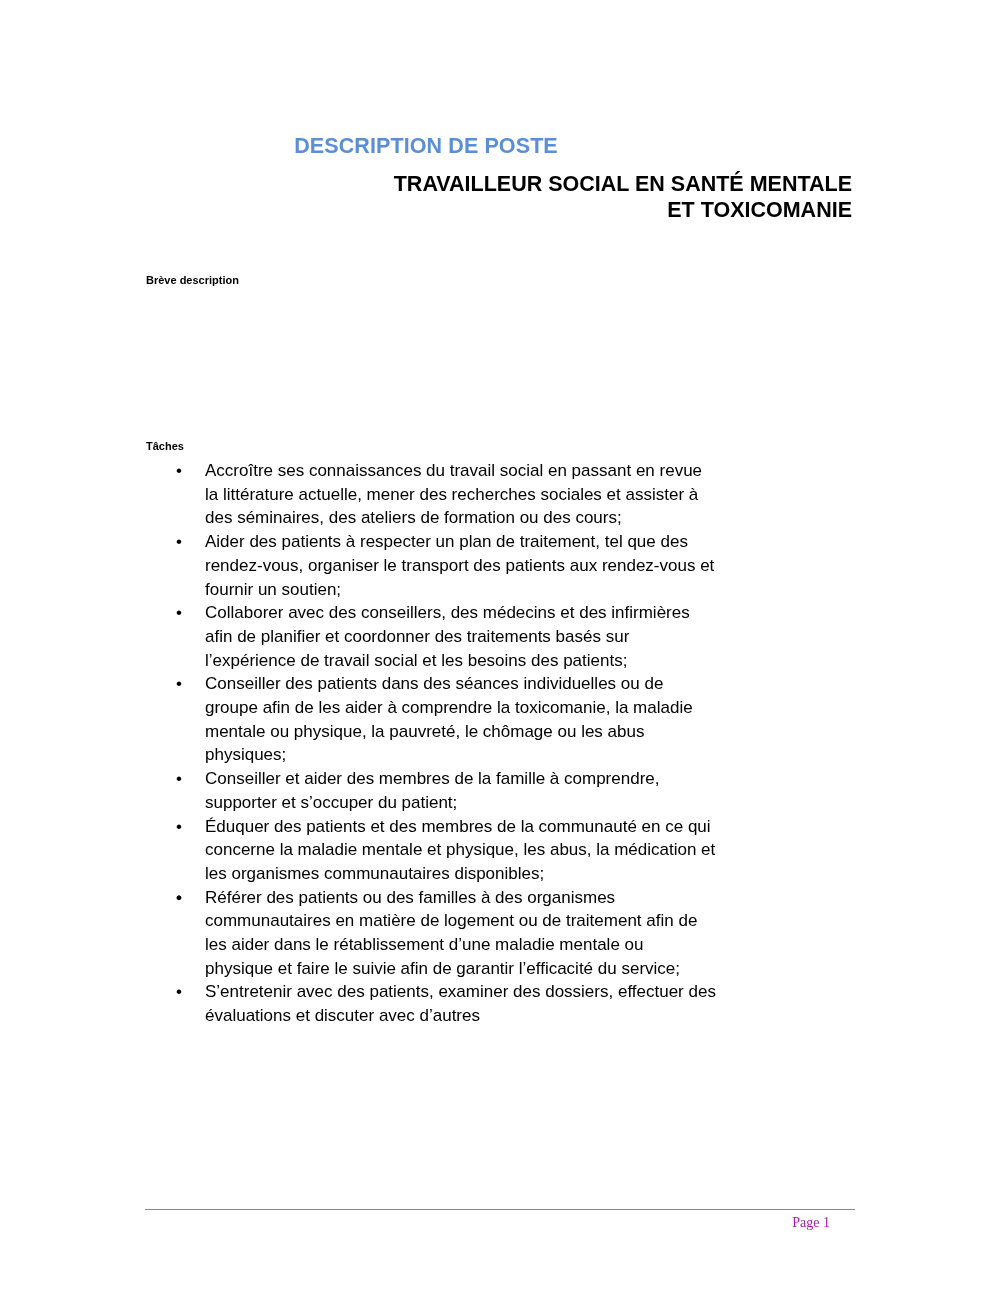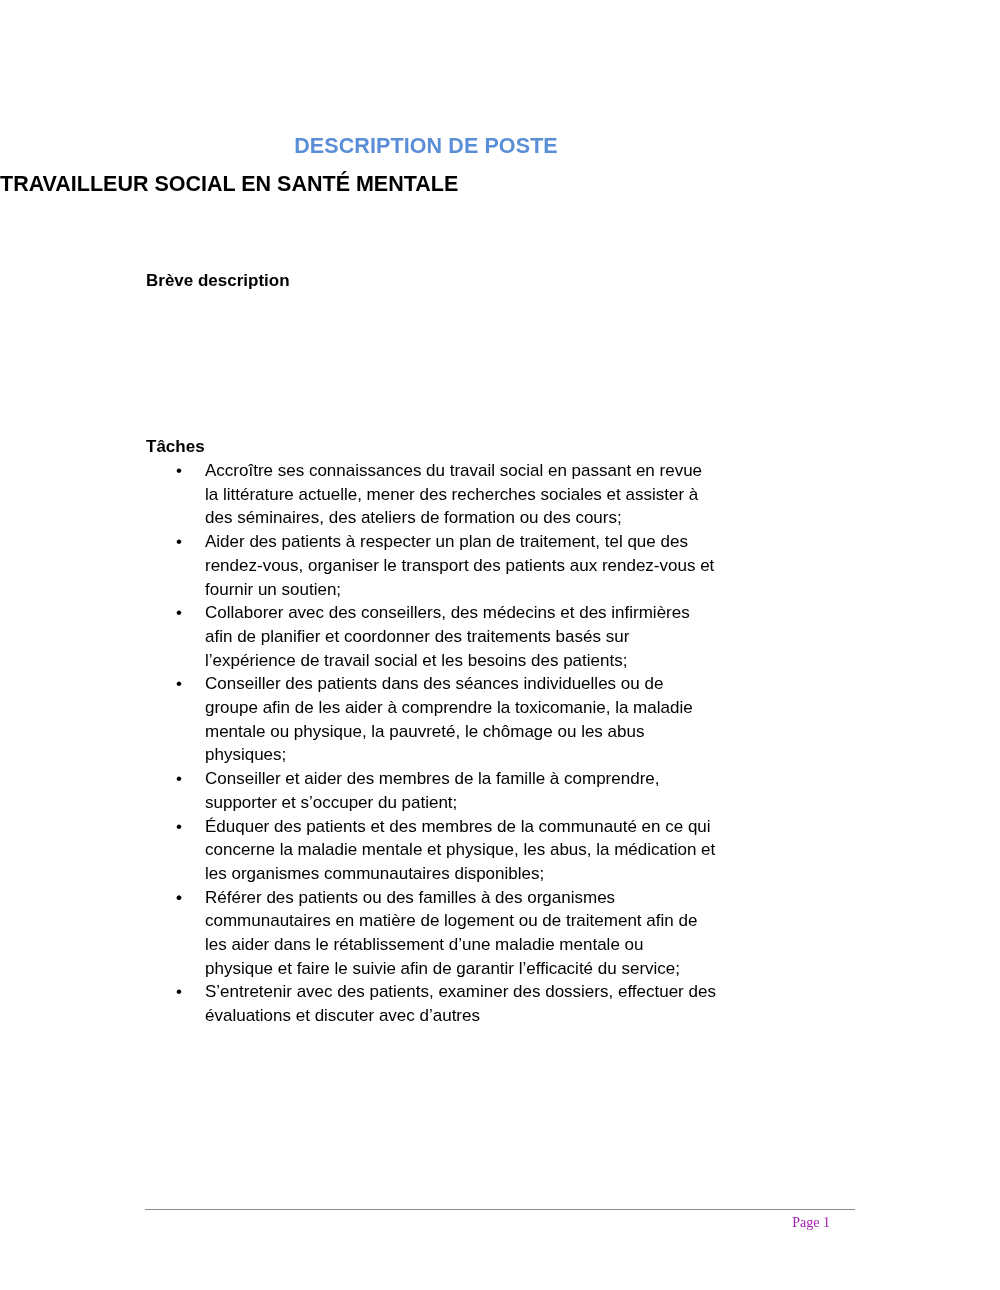--- a/index.html
+++ b/index.html
@@ -1,42 +1,43 @@
 <!DOCTYPE html>
 <html><head>
 <meta charset="utf-8">
 <style>
   html, body { margin:0; padding:0; background:#ffffff; }
   body { width:1000px; height:1290px; position:relative; overflow:hidden;
          font-family:"Liberation Sans", sans-serif; color:#000; }
   .page { position:absolute; left:0; top:17px; width:976px; height:1290px; }
   .doc-label { position:absolute; top:117px; left:0; width:852px; text-align:center;
                font-size:21.5px; font-weight:bold; color:#5a8ed6; letter-spacing:0.1px; }
-  .doc-title { position:absolute; top:154px; left:0; width:852px; text-align:left;
+  .doc-title { position:absolute; top:154px; left:0; width:852px; text-align:right;
                font-size:21.5px; font-weight:bold; line-height:26px; color:#000; }
-  .section-heading { position:absolute; left:146px; font-size:17px; font-weight:bold; line-height:23.7px; }
+  .section-heading { position:absolute; left:146px; font-size:11px; font-weight:bold; line-height:23.7px; }
   .para { position:absolute; left:146px; width:560px; font-size:17px; line-height:23.7px; }
   .tasks { position:absolute; left:146px; top:442px; width:570px; margin:0; padding:0; list-style:none;
            font-size:17px; line-height:23.7px; }
   .tasks li { position:relative; padding-left:59px; }
   .tasks .bullet { position:absolute; left:30px; top:0; }
   .footer-rule { position:absolute; left:145px; top:1192px; width:710px; height:0;
                  border-top:1.5px solid #8a8a8a; }
   .page-num { position:absolute; top:1198px; right:146px; font-family:Liberation Serif, serif;
               font-size:14px; color:#a21caf; }
 </style>
 </head>
 <body>
 
 <div class="page">
 
   <div class="doc-label">DESCRIPTION DE POSTE</div>
 
   <div class="doc-title">
     <div>TRAVAILLEUR SOCIAL EN SANTÉ MENTALE</div>
+    <div>ET TOXICOMANIE</div>
   </div>
 
   <div class="section-heading" style="top:252px;">Brève description</div>
 
   <div class="section-heading" style="top:418px;">Tâches</div>
 
   <ul class="tasks">
     <li><span class="bullet">•</span><span>Accroître ses connaissances du travail social en passant en revue la littérature actuelle, mener des recherches sociales et assister à des séminaires, des ateliers de formation ou des cours;</span></li>
     <li><span class="bullet">•</span><span>Aider des patients à respecter un plan de traitement, tel que des rendez-vous, organiser le transport des patients aux rendez-vous et fournir un soutien;</span></li>
     <li><span class="bullet">•</span><span>Collaborer avec des conseillers, des médecins et des infirmières afin de planifier et coordonner des traitements basés sur l’expérience de travail social et les besoins des patients;</span></li>

